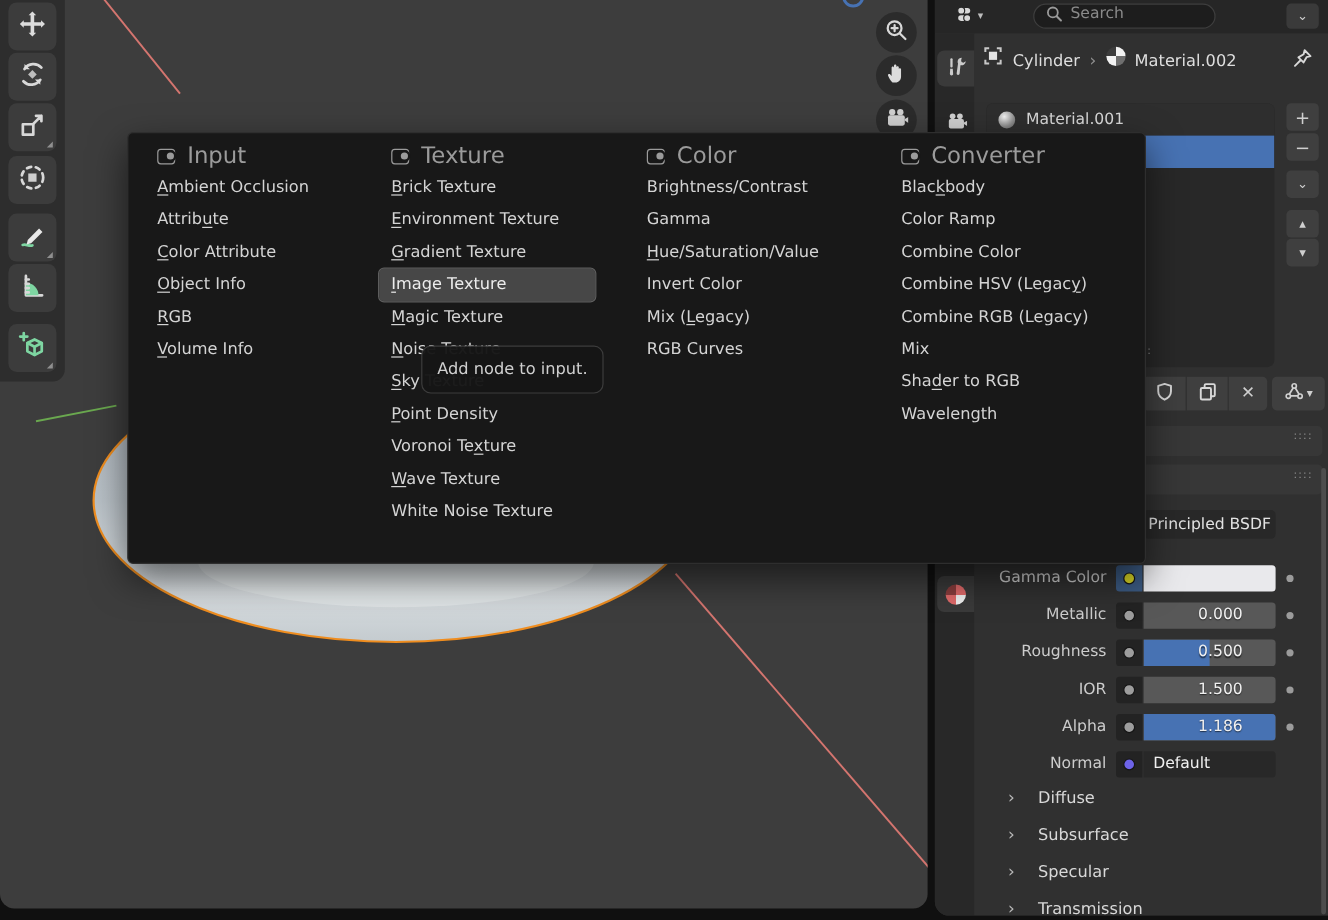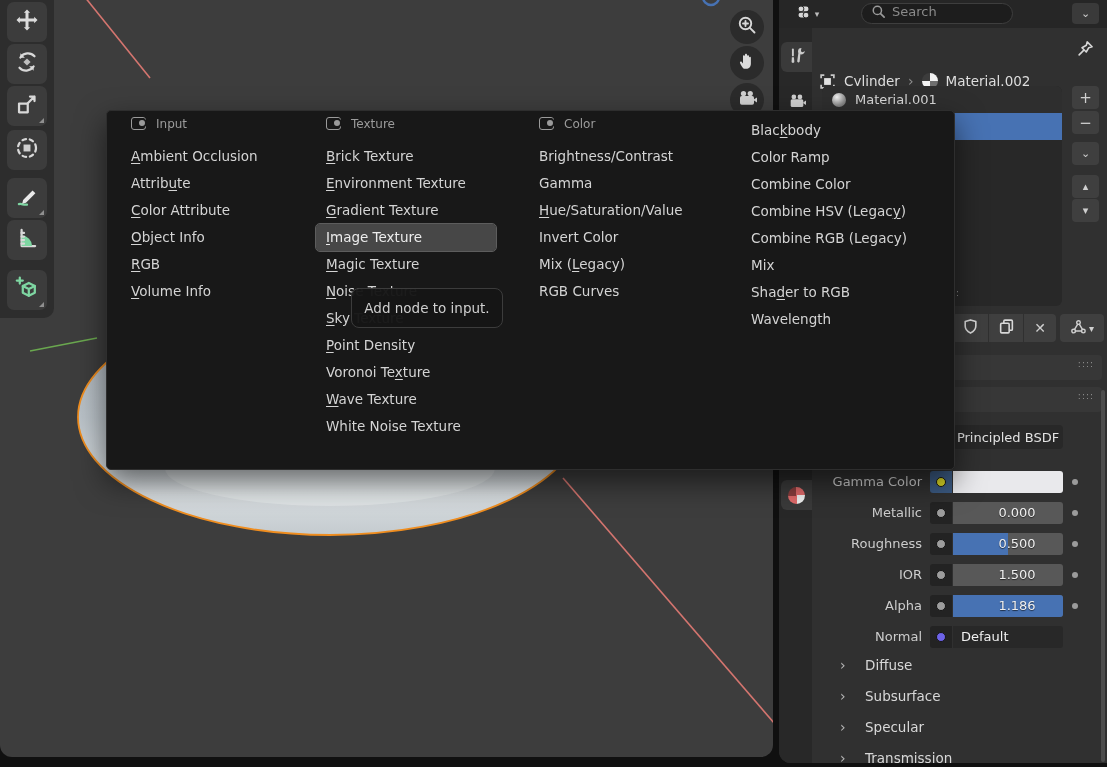--- a/index.html
+++ b/index.html
@@ -33,22 +33,22 @@
   #search-box span.ph { color:#8a8a8a; font-size:13px; }
   #header-collapse { position:absolute; left:293px; top:3px; width:27px; height:21px;
     background:#3a3a3a; border-radius:4px; color:#cfcfcf; font-size:11px;
     display:flex; align-items:center; justify-content:center; }
   #tab-strip { position:absolute; left:0; top:28px; width:33px; bottom:0; background:#282828; }
   .ptab { position:absolute; left:2px; width:31px; height:30px; border-radius:6px 0 0 6px;
     display:flex; align-items:center; justify-content:center; }
   .ptab.active { background:#3a3a3a; }
   #panel-content { position:absolute; left:33px; top:28px; right:0; bottom:0; background:#303030; }
 
-  #breadcrumb { position:absolute; left:7px; top:10px; display:flex; align-items:flex-start;
-    gap:8px; color:#dedede; font-size:13.5px;margin-top:35px; }
+  #breadcrumb { position:absolute; left:7px; top:10px; display:flex; align-items:flex-end;
+    gap:8px; color:#dedede; font-size:13.5px; }
   #breadcrumb .sep { color:#909090; font-size:14px; }
   #pin-btn { position:absolute; left:265px; top:12px; }
 
   #slot-list { position:absolute; left:10px; top:58px; width:240px; height:220px;
     background:#282828; border-radius:6px; overflow:hidden; }
   .slot-row { height:27px; display:flex; align-items:center; gap:9px; padding:0 10px;
     color:#d8d8d8; font-size:13px; background:#2e2e2e; }
   .slot-row.sel { background:#4772b3; }
   .sphere-ico { width:14px; height:14px; border-radius:50%;
     background:radial-gradient(circle at 35% 30%, #f2f2f2, #8d8d8d 60%, #5c5c5c); }
@@ -88,22 +88,22 @@
   .csec { position:absolute; left:0; width:100%; height:22px; color:#d8d8d8; font-size:13.5px; }
   .csec .chev { position:absolute; left:28px; color:#b8b8b8; font-size:14px; }
   .csec .clabel { position:absolute; left:53px; }
   #pscroll { position:absolute; right:2px; top:362px; width:4px; height:372px; background:#4d4d4d; border-radius:2px; }
 
   
   #add-menu { position:absolute; left:106px; top:110px; width:849px; height:360px;
     background:#181818; border:1px solid #2e2e2e; border-radius:5px;
     box-shadow:0 12px 30px rgba(0,0,0,.55); z-index:50; }
   .menu-col { position:absolute; top:6px; }
-  .menu-header { height:26px; display:flex; gap:10px; padding:0 10px;
-    color:#9b9b9b; font-size:12px; }
+  .menu-header { height:26px; display:flex; align-items:center; gap:10px; padding:0 10px;
+    color:#9b9b9b; font-size:19px; }
   .node-ico { width:15px; height:13px; border:1.5px solid #9b9b9b; border-radius:3px; position:relative; }
   .node-ico::after { content:""; position:absolute; right:-2px; bottom:1px; width:6px; height:6px;
     border-radius:50%; background:#9b9b9b; border:2px solid #181818; }
   .menu-item { height:27px; line-height:27px; padding:0 10px; color:#d4d4d4; font-size:13.5px;
     white-space:nowrap; border-radius:4px; }
   .menu-item.hl { background:#474747; outline:1px solid #5d5d5d; width:180px; color:#ececec; }
   .menu-item u { text-underline-offset:2px; text-decoration-thickness:1px; }
 
   
   #tooltip { position:absolute; left:351px; top:288px; width:152px; height:40px;
@@ -448,20 +448,24 @@
         <span>Color</span>
       </div>
       <div class="menu-item">Brightness/Contrast</div>
       <div class="menu-item">Gamma</div>
       <div class="menu-item"><u>H</u>ue/Saturation/Value</div>
       <div class="menu-item">Invert Color</div>
       <div class="menu-item">Mix (<u>L</u>egacy)</div>
       <div class="menu-item">RGB Curves</div>
     </div>
     <div class="menu-col" style="left: 634px;">
+      <div class="menu-header">
+        <span class="node-ico"></span>
+        <span>Converter</span>
+      </div>
       <div class="menu-item">Blac<u>k</u>body</div>
       <div class="menu-item">Color Ramp</div>
       <div class="menu-item">Combine Color</div>
       <div class="menu-item">Combine HSV (Legac<u>y</u>)</div>
       <div class="menu-item">Combine RGB (Legacy)</div>
       <div class="menu-item">Mix</div>
       <div class="menu-item">Sha<u>d</u>er to RGB</div>
       <div class="menu-item">Wavelength</div>
     </div>
   </div>

